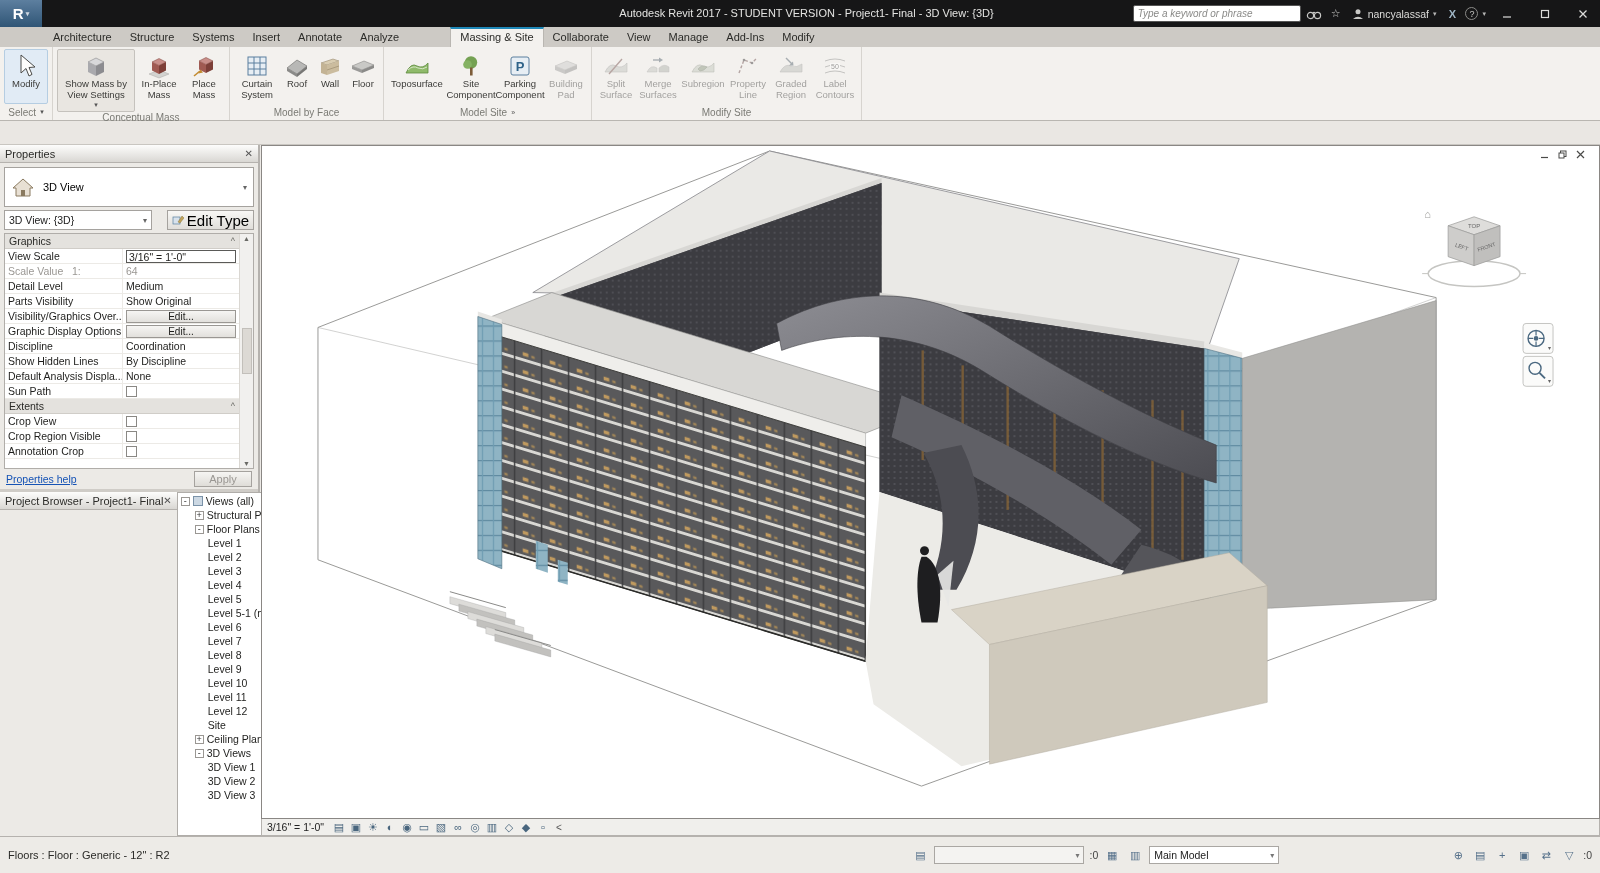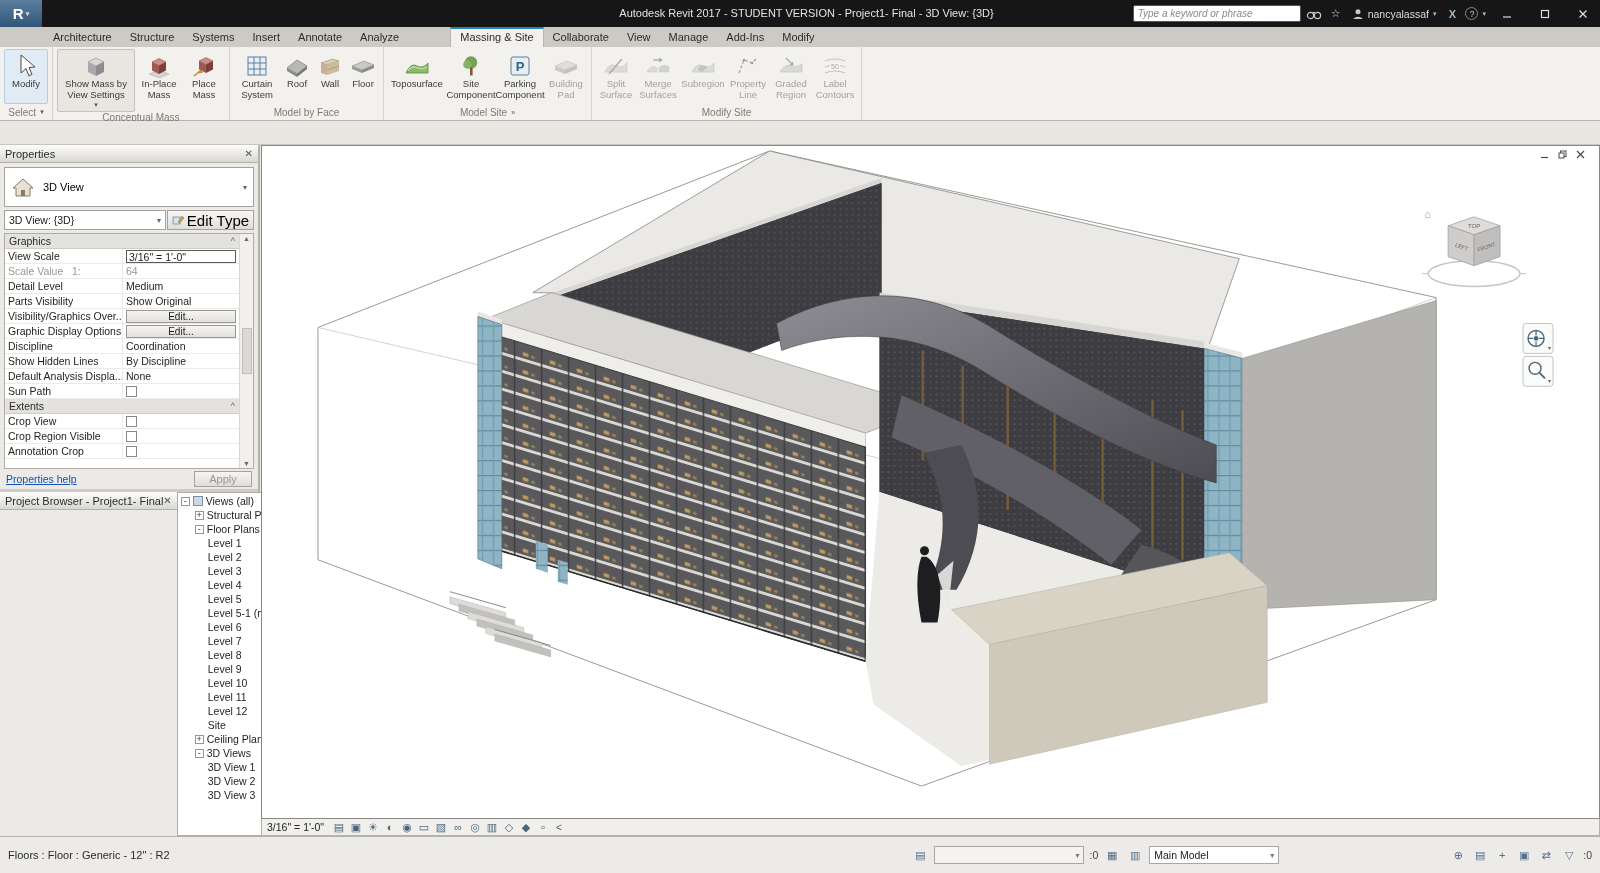--- a/index.html
+++ b/index.html
@@ -43,21 +43,21 @@
 
   
   .main { flex:1; display:flex; min-height:0; }
   .leftcol { width:260px; flex:none; display:flex; flex-direction:column; background:#e7e4e0; border-right:2px solid #b5b2ae; }
 
   .props { height:347px; flex:none; display:flex; flex-direction:column; border-bottom:3px solid #cfccc7; background:#eceae6; }
   .panelhead { height:18px; background:linear-gradient(#fdfdfc,#d9d7d3); border-bottom:1px solid #b5b2ae; font-size:11px; color:#2b2b28; display:flex; align-items:center; padding:0 5px; flex:none; }
   .panelhead .x { margin-left:auto; font-size:10px; color:#555; cursor:default; }
   .typesel { margin:4px 4px 3px 4px; height:40px; background:#fff; border:1px solid #a5a29e; display:flex; align-items:center; gap:8px; padding:0 6px; font-size:11px; flex:none; }
   .typesel .caret { margin-left:auto; font-size:8px; color:#666; }
-  .typerow { display:flex; margin:0 4px 3px 4px; gap:1px; height:20px; flex:none; }
+  .typerow { display:flex; margin:0 4px 3px 4px; gap:15px; height:20px; flex:none; }
   .combo { flex:1; background:#fff; border:1px solid #a5a29e; font-size:10.5px; display:flex; align-items:center; padding:0 4px; color:#222; }
   .combo .caret { margin-left:auto; font-size:8px; color:#666; }
   .edittype { width:87px; font-size:15px; display:flex; align-items:center; justify-content:center; gap:3px; background:linear-gradient(#f8f7f5,#e0deda); border:1px solid #a5a29e; }
   .pgrid { flex:1; margin:0 4px; background:#fff; border:1px solid #b0ada9; display:flex; min-height:0; }
   .pgrid-rows { flex:1; overflow:hidden; }
   .prow { height:15px; display:flex; border-bottom:1px solid #eceae6; font-size:10.5px; color:#1e1e1c; }
   .plabel { width:118px; padding:1px 3px; border-right:1px solid #eceae6; white-space:pre; overflow:hidden; }
   .pval { flex:1; padding:0 3px; display:flex; align-items:center; overflow:hidden; white-space:nowrap; }
   .psection { height:15px; background:#e4e2de; border-bottom:1px solid #d0cdc8; font-size:10.5px; color:#2b2b28; display:flex; align-items:center; padding:0 4px; }
   .psection .chev { margin-left:auto; color:#6a6a66; font-size:9px; }

